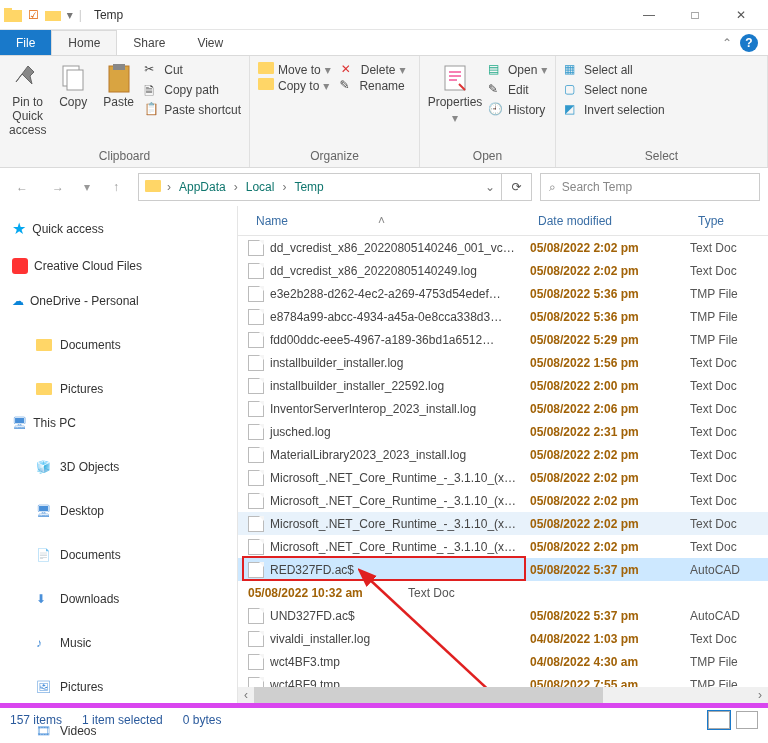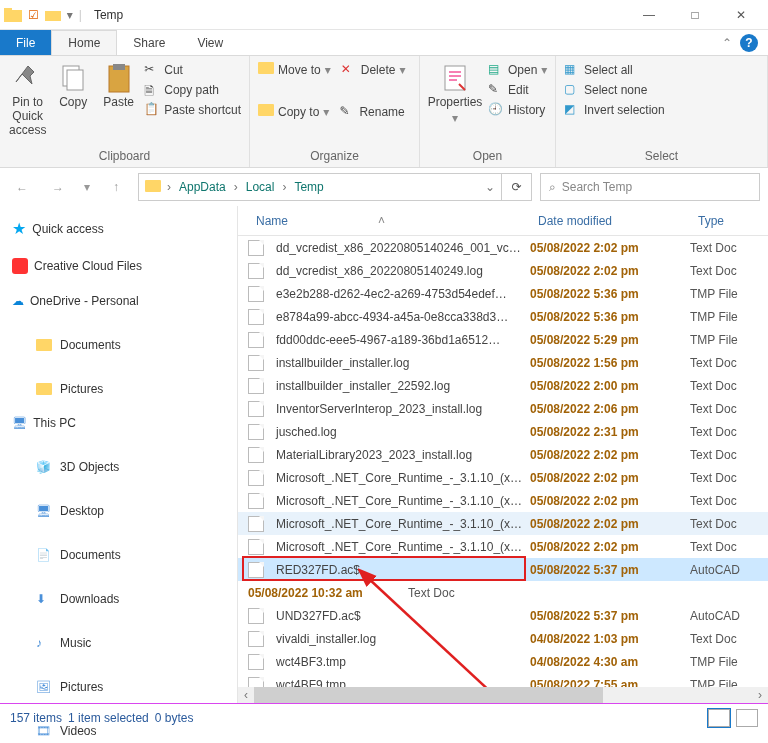--- a/index.html
+++ b/index.html
@@ -40,30 +40,30 @@
 .star { color:#04a7f0; font-size:16px;}
 .folder-ico { width:16px; height:12px; background:#ffd667; border-radius:1px; display:inline-block;}
 .filepane { flex:1; display:flex; flex-direction:column; overflow:hidden;}
 .cols-header { display:flex; border-bottom:1px solid #e5e5e5; height:30px; align-items:center; color:#3a6ea5; padding-left:10px;}
 .col { padding:0 8px; }
 .col-name { flex:1; display:flex; gap:90px;}
 .col-date { width:160px; }
 .col-type { width:78px; }
 .rows { flex:1; overflow:hidden; position:relative; }
 .row { display:flex; align-items:center; height:23px; padding-left:10px; color:#444; }
-.row .rname { flex:1; display:flex; align-items:center; gap:12px; overflow:hidden; white-space:nowrap; text-overflow:ellipsis; padding-right:6px;}
+.row .rname { flex:1; display:flex; align-items:center; gap:6px; overflow:hidden; white-space:nowrap; text-overflow:ellipsis; padding-right:6px;}
 .row .rdate { width:160px; color:#a16207;font-weight:bold;}
 .row .rtype { width:78px; color:#555; overflow:hidden; white-space:nowrap;}
 .row.hover { background:#e8f2fb; }
 .row.selected { background:#cde8ff; }
 .file-ico { width:16px;height:16px; border:1px solid #bbb; background:#fff; display:inline-block; position:relative;}
 .file-ico::after { content:""; position:absolute; right:-1px; top:-1px; border-left:5px solid transparent; border-top:5px solid #f5f5f5;}
 .sel-rect { position:absolute; border:2px solid #e02020; pointer-events:none; }
 .arrow-line { position:absolute; pointer-events:none; }
-.status { height:28px; border-top:1px solid #d946ef; display:flex; align-items:center; padding:0 10px; gap:6px; color:#2a5a9c; }
+.status { height:28px; border-top:5px solid #d946ef; display:flex; align-items:center; padding:0 10px; gap:20px; color:#2a5a9c; }
 .status .right { margin-left:auto; display:flex; gap:6px;}
 .view-ico { width:22px; height:18px; border:1px solid #aaa; }
 .view-ico.active { outline:1px solid #1979ca; }
 .hscroll { height:16px; background:#f0f0f0; display:flex; align-items:center; }
 .hscroll .track { flex:1; height:16px; position:relative; }
 .hscroll .thumb { position:absolute; left:0; width:70%; height:100%; background:#cfcfcf; }
 .hscroll .btn { width:16px; height:16px; display:flex;align-items:center;justify-content:center;color:#777;}
 svg { display:block; }
 </style>
 </head>
@@ -141,21 +141,21 @@
         <div class="small-item">
             <span class="small-ico">📋</span>
             <span>Paste shortcut</span>
           </div>
       </div>
     </div>
     <div class="label">Clipboard</div>
   </div>
 
   <div class="rgroup" style="width:170px">
-    <div class="body" style="flex-direction:column; gap:26px; align-items:flex-start">
+    <div class="body" style="flex-direction:column; gap:0; align-items:flex-start">
       <div style="display:flex; gap:10px">
         <div class="small-item">
             <span class="small-ico"><span class="folder-ico"></span></span>
             <span>Move to</span> 
             <span style="color:#888">▾</span>
           </div>
         <div class="small-item">
             <span class="small-ico" style="color:#d33">✕</span>
             <span>Delete</span> 
             <span style="color:#888">▾</span>

